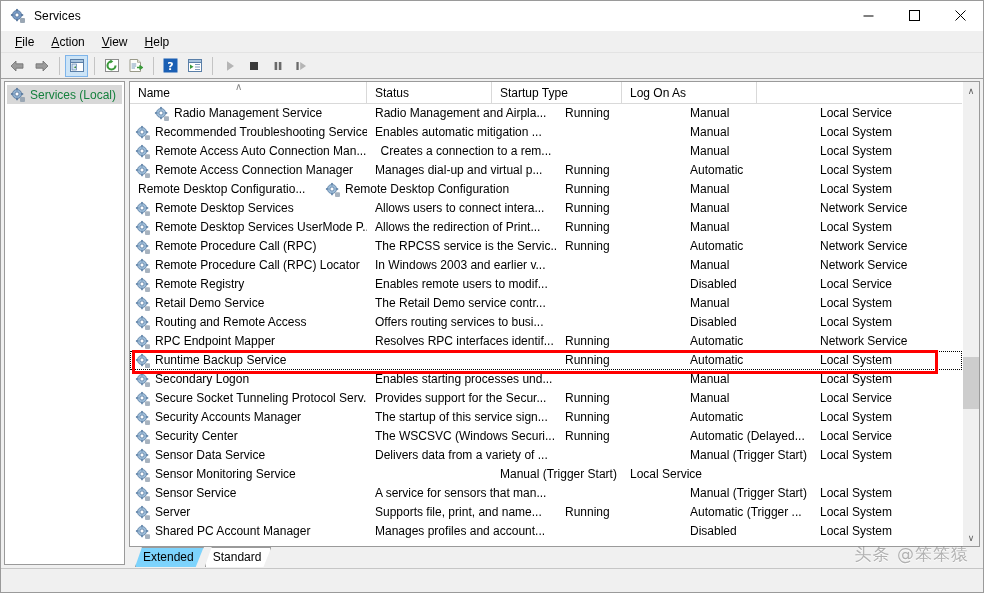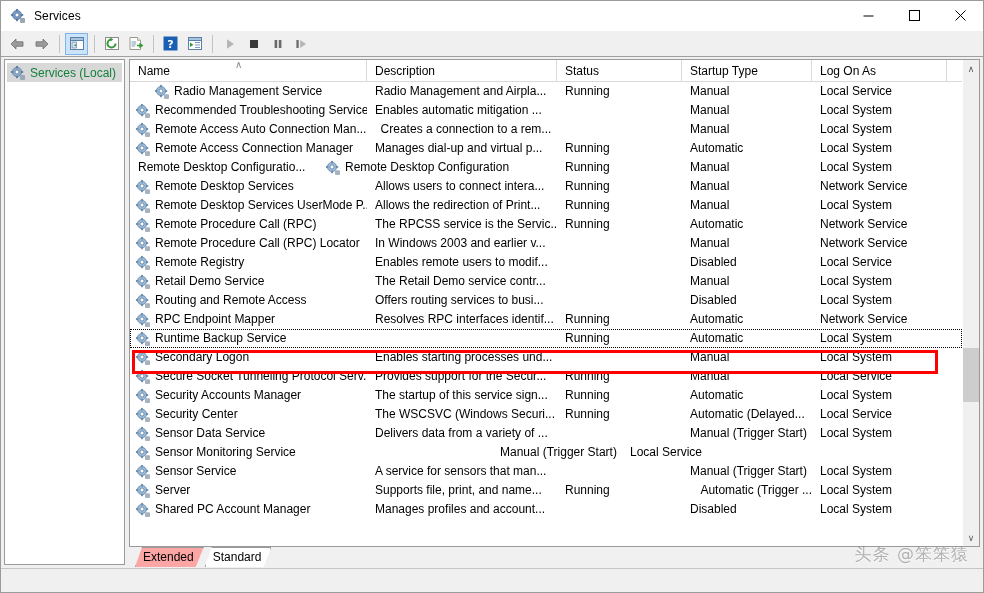--- a/index.html
+++ b/index.html
@@ -180,21 +180,21 @@
     height: 21px; min-height: 21px;
     display: flex; align-items: flex-start;
     padding-left: 6px;
     background: #f0f0f0;
     margin-top: 0px;
   }
   .tab {
     font-size: 12px; color: #000;
     height: 20px; line-height: 19px;
     padding: 0 9px 0 7px;
-    background: #fca5a5;
+    background: #7dd3fc;
     position: relative;
     border-top: 1px solid #9a9a9a;
     margin-right: 1px;
     clip-path: polygon(7px 0, 100% 0, calc(100% - 8px) 100%, 0 100%);
   }
   .tab.active {
     background: #ffffff;
   }
 
   
@@ -263,20 +263,26 @@
       </div>
       <div class="winbtn close">
         <svg width="11" height="11" viewBox="0 0 11 11">
             <line x1="0.5" y1="0.5" x2="10.5" y2="10.5" stroke="currentColor" stroke-width="1"></line>
             <line x1="10.5" y1="0.5" x2="0.5" y2="10.5" stroke="currentColor" stroke-width="1"></line>
           </svg>
       </div>
     </div>
   </div>
 
+  <div class="menubar">
+    <div class="menuitem"><u>F</u><span>ile</span></div>
+    <div class="menuitem"><u>A</u><span>ction</span></div>
+    <div class="menuitem"><u>V</u><span>iew</span></div>
+    <div class="menuitem"><u>H</u><span>elp</span></div>
+  </div>
 
   <div class="toolbar">
     <div class="tbtn">
       <svg width="17" height="14" viewBox="0 0 17 14">
           <path d="M7 2 L2 7 L7 12 L7 9.2 L14 9.2 L14 4.8 L7 4.8 Z" fill="#9b9b9b" stroke="#6e6e6e" stroke-width="0.8" stroke-linejoin="round"></path>
         </svg>
     </div>
     <div class="tbtn">
       <svg width="17" height="14" viewBox="0 0 17 14">
           <path d="M10 2 L15 7 L10 12 L10 9.2 L3 9.2 L3 4.8 L10 4.8 Z" fill="#9b9b9b" stroke="#6e6e6e" stroke-width="0.8" stroke-linejoin="round"></path>
@@ -379,23 +385,20 @@
     <div class="rightpane">
       <div class="listframe">
         <div class="listinner">
           <div class="listcols">
 
             <div class="hdr" id="list-header">
                 <div class="hcell" style="width: 237px; flex: 0 0 237px;">
                   <span>Name</span>
                   <span class="sortmark">∧</span>
                 </div>
-                <div class="hcell" style="width: 190px; flex: 0 0 190px;">
-                  <span>Description</span>
-                </div>
                 <div class="hcell" style="width: 125px; flex: 0 0 125px;">
                   <span>Status</span>
                 </div>
                 <div class="hcell" style="width: 130px; flex: 0 0 130px;">
                   <span>Startup Type</span>
                 </div>
                 <div class="hcell" style="width: 135px; flex: 0 0 135px;">
                   <span>Log On As</span>
                 </div>
               </div>
@@ -830,21 +833,21 @@
                           <rect x="6.3" y="11.1" width="1.5" height="1.8"></rect>
                           <rect x="1.2" y="6.3" width="1.8" height="1.5"></rect>
                           <rect x="11.1" y="6.3" width="1.8" height="1.5"></rect>
                         </g>
                         <rect x="10" y="10.2" width="5" height="4.8" rx="1" fill="#a6b2bf"></rect>
                       </svg></span>
                     <span>Server</span>
                   </div>
                   <div class="cell" style="width: 190px; flex: 0 0 190px;">Supports file, print, and name...</div>
                   <div class="cell" style="width: 125px; flex: 0 0 125px;">Running</div>
-                  <div class="cell" style="width: 130px; flex: 0 0 130px; text-align: right;">Automatic (Trigger ...</div>
+                  <div class="cell" style="width: 130px; flex: 0 0 130px;">Automatic (Trigger ...</div>
                   <div class="cell" style="width: 135px; flex: 0 0 135px;">Local System</div>
                 </div>
                 <div class="row">
                   <div class="cell name" style="width: 237px; flex: 0 0 237px;">
                     <span class="svc-icon"><svg width="16" height="16" viewBox="0 0 16 16">
                         <circle cx="7" cy="7" r="4.6" fill="#9dbcd8" stroke="#52769c" stroke-width="0.7"></circle>
                         <circle cx="7" cy="7" r="2" fill="#ffffff" stroke="#52769c" stroke-width="0.7"></circle>
                         <g fill="#9dbcd8" stroke="#52769c" stroke-width="0.5">
                           <rect x="6.3" y="1.2" width="1.5" height="1.8"></rect>
                           <rect x="6.3" y="11.1" width="1.5" height="1.8"></rect>

